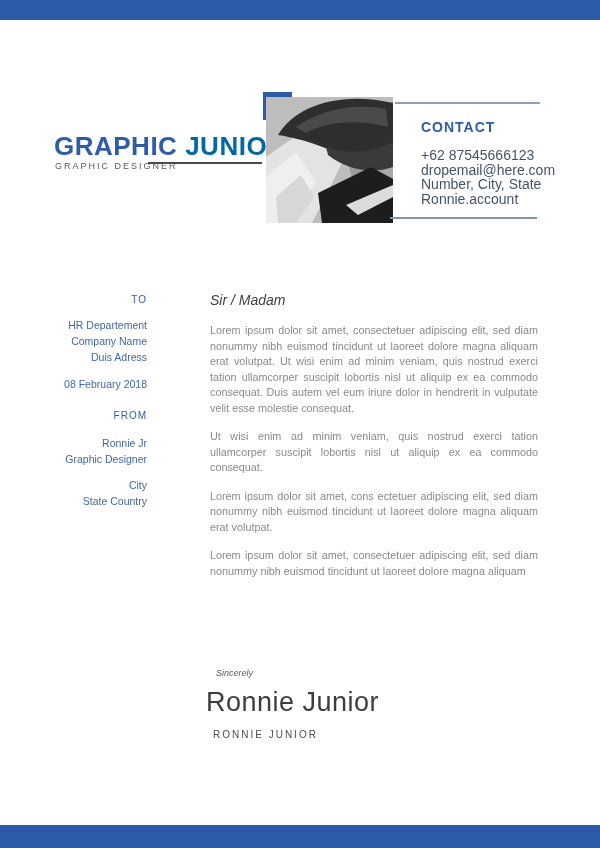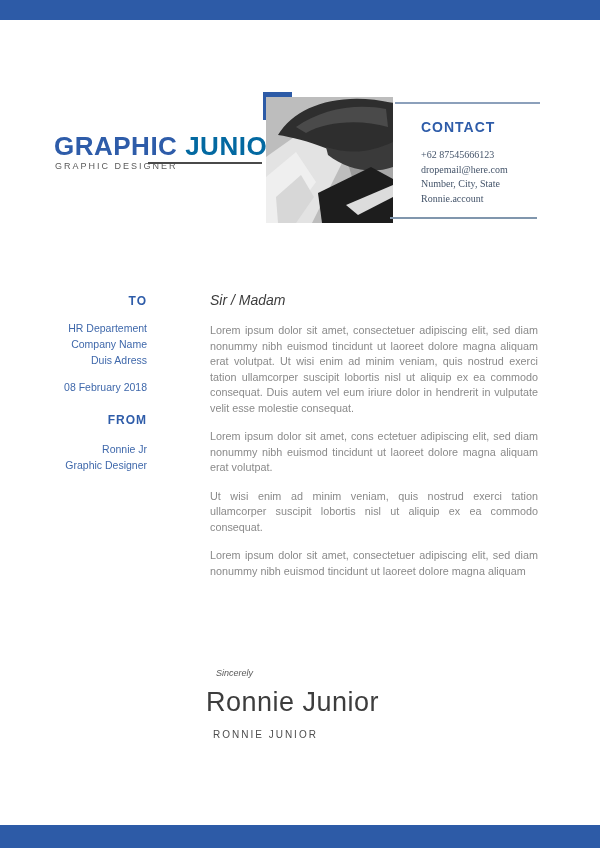--- a/index.html
+++ b/index.html
@@ -18,25 +18,25 @@
   .rule-designer { position: absolute; left: 148px; top: 162px; width: 114px; height: 2px; background: #4a4a4a; }
 
   .photo-wrap { position: absolute; left: 266px; top: 97px; width: 127px; height: 126px; }
   .accent-square { position: absolute; left: 263px; top: 92px; width: 29px; height: 28px; background: #2d5ba7; }
 
   .rule-contact-top { position: absolute; left: 395px; top: 102px; width: 145px; height: 2px; background: #8ca0bb; }
   .rule-contact-bottom { position: absolute; left: 390px; top: 217px; width: 147px; height: 2px; background: #8096ad; }
 
   .contact-block { position: absolute; left: 421px; top: 119px; width: 130px; }
   .contact-heading { font-size: 14px; font-weight: 700; letter-spacing: 1px; color: #2e5ca9; margin-bottom: 13px; }
-  .contact-item { font-size: 10px; color: #44546a; line-height: 14.5px; font-family: Liberation Serif, serif; }
+  .contact-item { font-size: 14px; color: #44546a; line-height: 14.5px; }
 
   
   .left-col { position: absolute; left: 40px; top: 294px; width: 107px; text-align: right; color: #3f68ab; }
-  .col-heading { font-size: 12px; font-weight: 700; letter-spacing: 1px; color: #2e5ca9; }
+  .col-heading { font-size: 10px; font-weight: 400; letter-spacing: 1px; color: #2e5ca9; }
   .col-item { font-size: 10.5px; line-height: 16px; }
   .to-lines { margin-top: 12px; }
   .date-line { margin-top: 11px; }
   .from-heading { margin-top: 18px; }
   .from-lines { margin-top: 14px; }
   .loc-lines { margin-top: 10px; }
 
   
   .letter { position: absolute; left: 210px; top: 292px; width: 328px; }
   .salutation { font-size: 14px; font-style: italic; color: #3d3d3d; margin-bottom: 15px; }
@@ -99,27 +99,31 @@
     <div class="col-item">HR Departement</div>
     <div class="col-item">Company Name</div>
     <div class="col-item">Duis Adress</div>
   </div>
   <div class="col-item date-line">08 February 2018</div>
   <div class="col-heading from-heading">FROM</div>
   <div class="from-lines">
     <div class="col-item">Ronnie Jr</div>
     <div class="col-item">Graphic Designer</div>
   </div>
+  <div class="loc-lines">
+    <div class="col-item">City</div>
+    <div class="col-item">State Country</div>
+  </div>
 </div>
 
 <div class="letter">
   <div class="salutation">Sir / Madam</div>
   <p class="para">Lorem ipsum dolor sit amet, consectetuer adipiscing elit, sed diam nonummy nibh euismod tincidunt ut laoreet dolore magna aliquam erat volutpat. Ut wisi enim ad minim veniam, quis nostrud exerci tation ullamcorper suscipit lobortis nisl ut aliquip ex ea commodo consequat. Duis autem vel eum iriure dolor in hendrerit in vulputate velit esse molestie consequat.</p>
+  <p class="para">Ut wisi enim ad minim veniam, quis nostrud exerci tation ullamcorper suscipit lobortis nisl ut aliquip ex ea commodo consequat.</p>
   <p class="para">Lorem ipsum dolor sit amet, cons ectetuer adipiscing elit, sed diam nonummy nibh euismod tincidunt ut laoreet dolore magna aliquam erat volutpat.</p>
-  <p class="para">Ut wisi enim ad minim veniam, quis nostrud exerci tation ullamcorper suscipit lobortis nisl ut aliquip ex ea commodo consequat.</p>
   <p class="para">Lorem ipsum dolor sit amet, consectetuer adipiscing elit, sed diam nonummy nibh euismod tincidunt ut laoreet dolore magna aliquam</p>
 </div>
 
 <div class="signature">
   <div class="closing">Sincerely</div>
   <div class="sig-name">Ronnie Junior</div>
   <div class="sig-caps">RONNIE JUNIOR</div>
 </div>
 
 </body></html>

